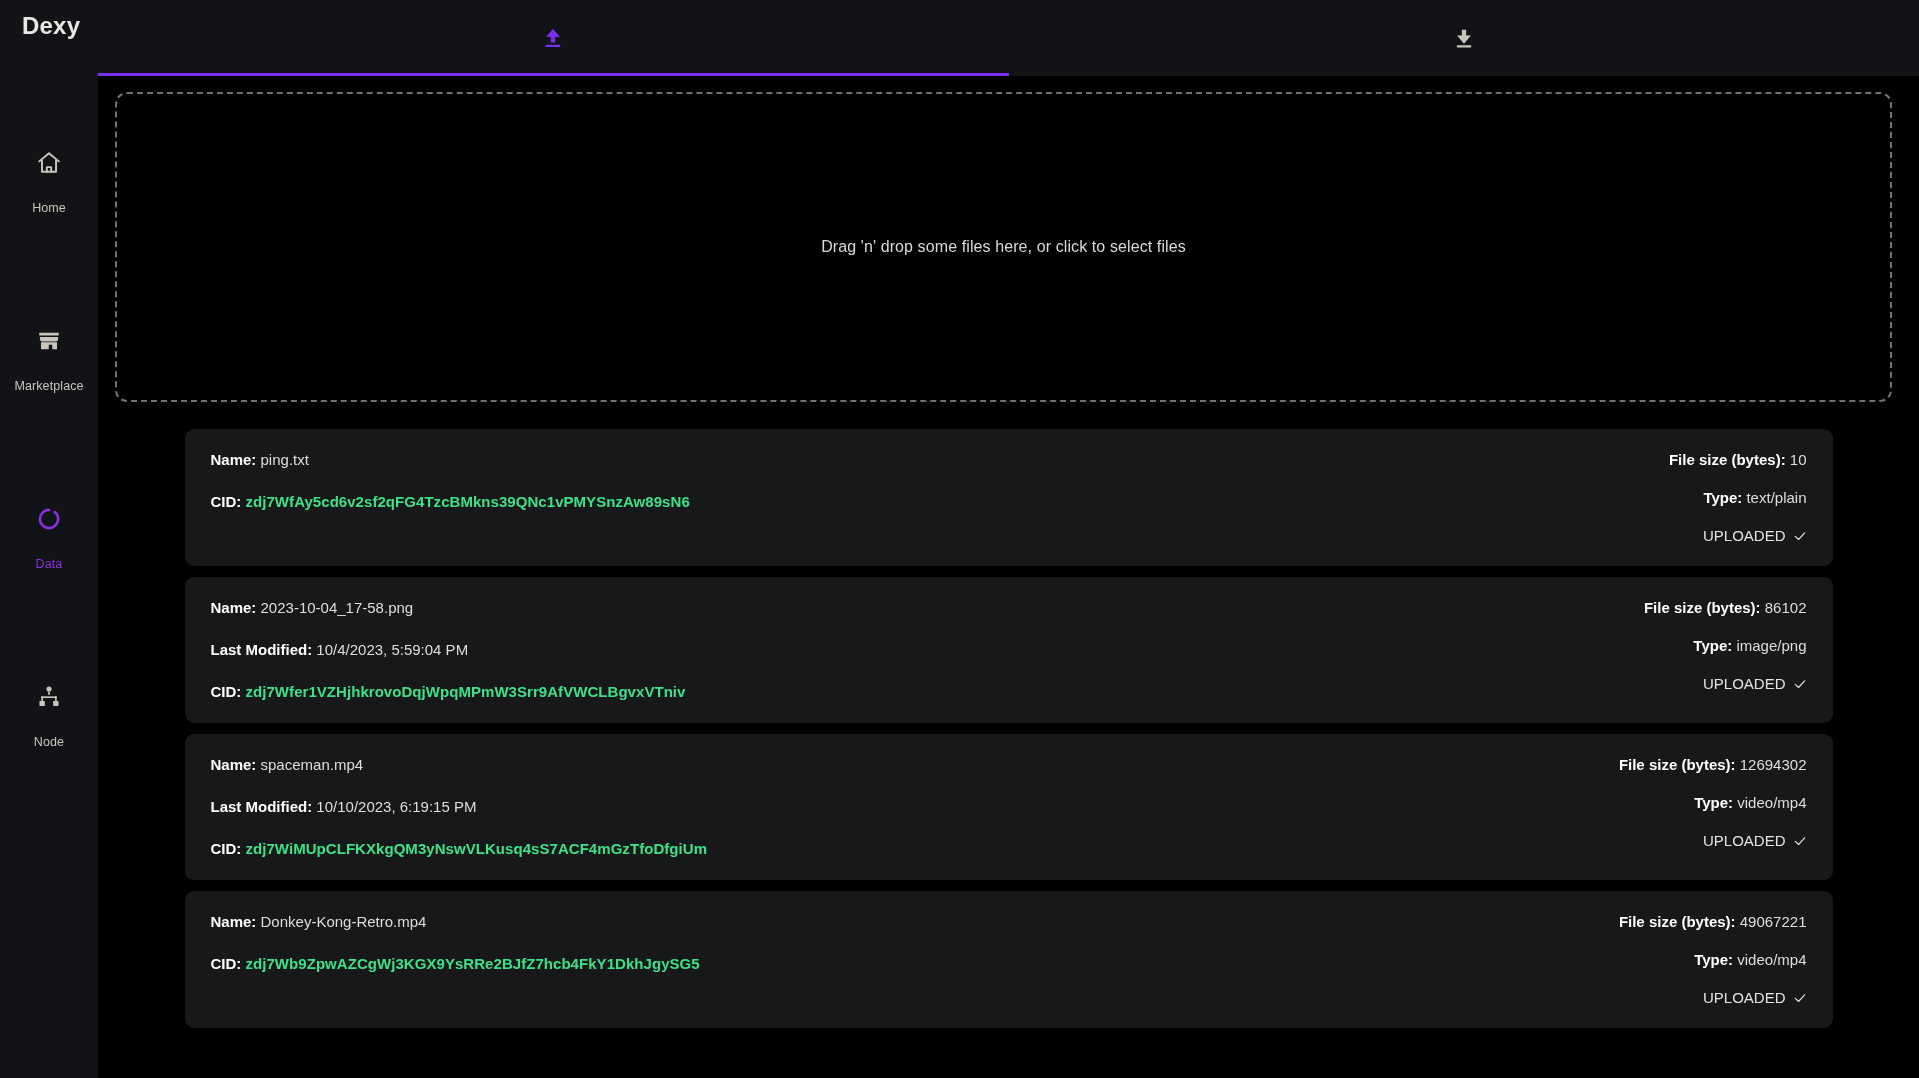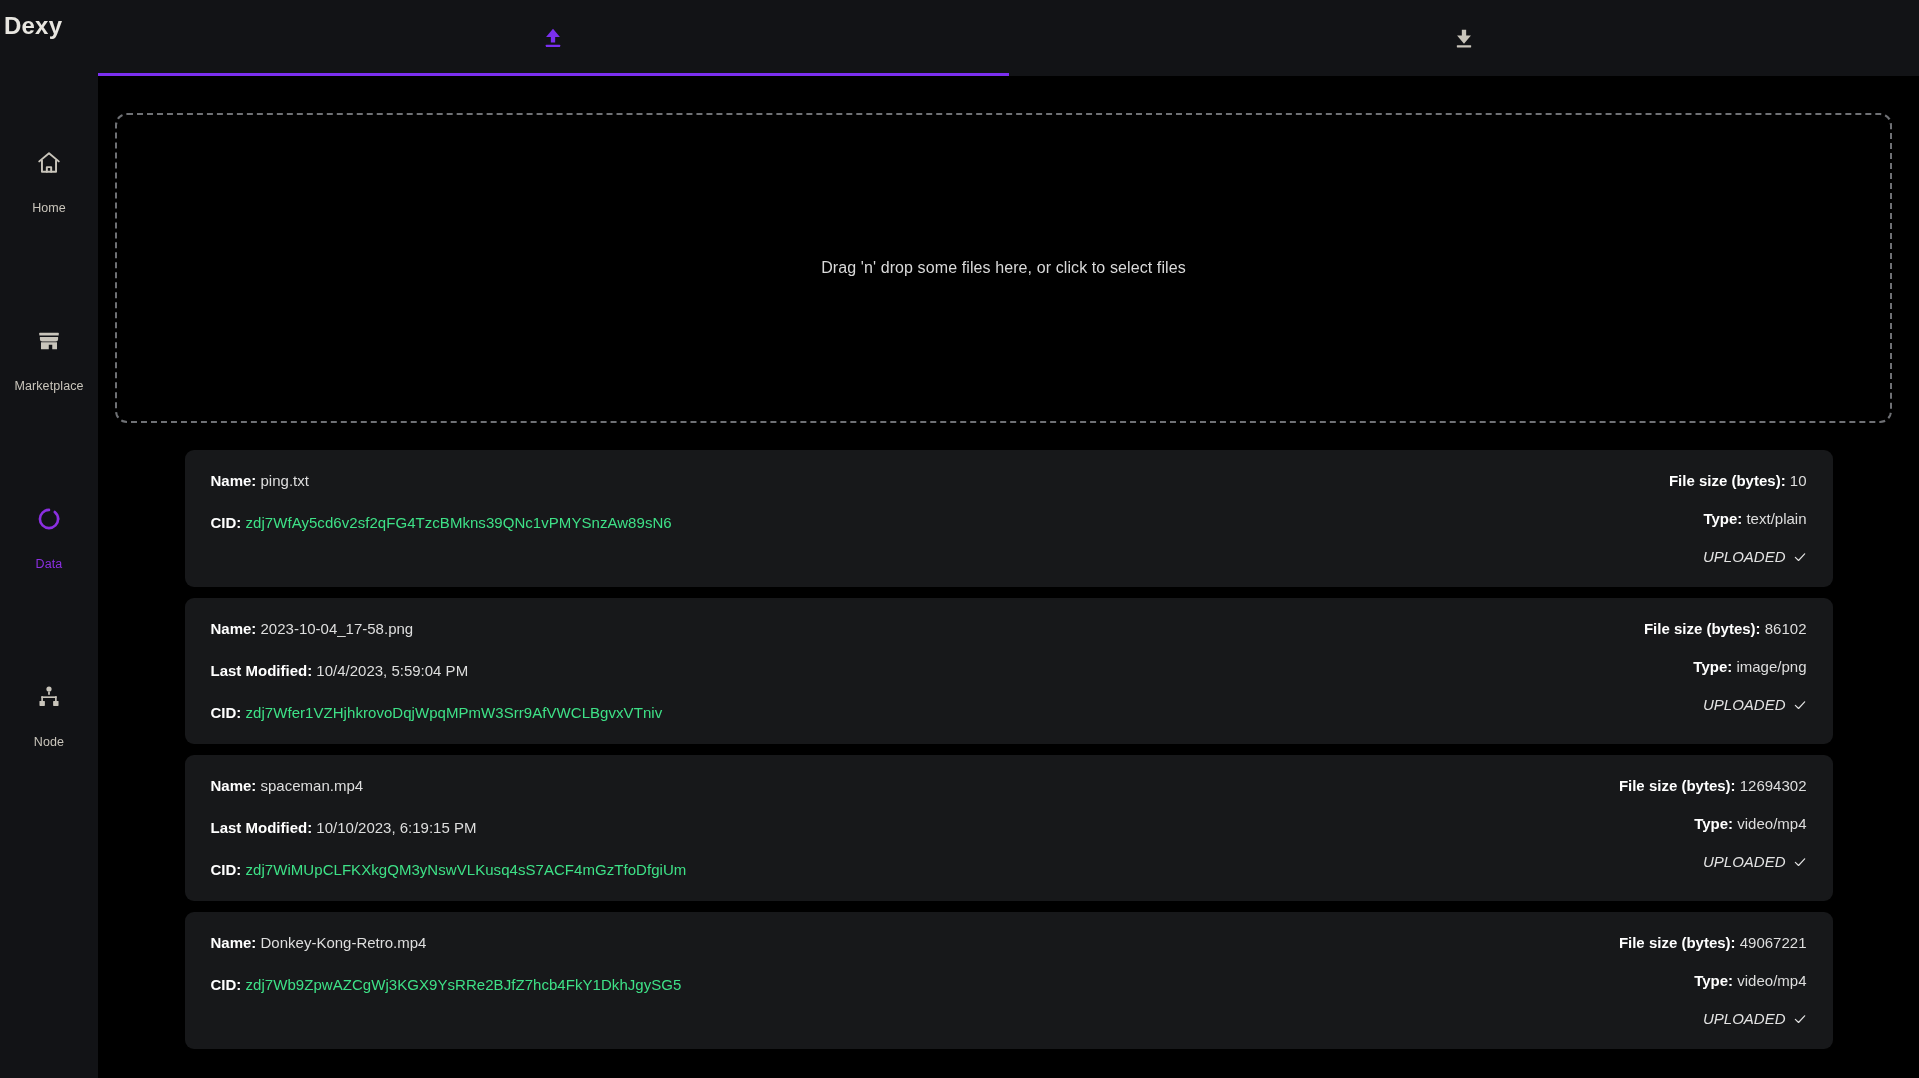--- a/index.html
+++ b/index.html
@@ -29,21 +29,21 @@
     display: flex;
     flex-direction: column;
     align-items: center;
     padding-top: 150px;
     gap: 0;
   }
 
   .brand {
     position: absolute;
     top: 12px;
-    left: 4px;
+    left: 22px;
     font-size: 24px;
     font-weight: bold;
     color: #e8e6e0;
     letter-spacing: 0.2px;
     z-index: 40;
   }
 
   .nav-item {
     width: 98px;
     height: 178px;
@@ -106,21 +106,21 @@
     content: "";
     position: absolute;
     left: 0; right: 0; bottom: 0;
     height: 3px;
     background: #7b2ff0;
   }
 
   .content {
     flex: 1;
     background: #000000;
-    padding: 37px 0 0 0;
+    padding: 16px 0 0 0;
     overflow: hidden;
   }
 
   
   .dropzone {
     margin: 0 27px 0 17px;
     height: 310px;
     border: 2px dashed #6f7175;
     border-radius: 12px;
     display: flex;
@@ -168,32 +168,31 @@
     color: #e9e9e9;
     white-space: nowrap;
   }
   .field .k {
     font-weight: bold;
     color: #ffffff;
   }
   .field .v { color: #dedede; }
   .cid-value {
     color: #3ee187;
-    font-weight: normal;
+    font-weight: bold;
     letter-spacing: 0.05px;
   }
 
   .status {
     font-size: 15px;
     color: #e3e3e3;
     display: flex;
     align-items: center;
     gap: 7px;
     white-space: nowrap;
-    font-style: italic;
   }
   .check {
     display: inline-block;
     width: 14px;
     height: 14px;
   }
   .check svg { display: block; }
 </style>
 </head>
 <body>

